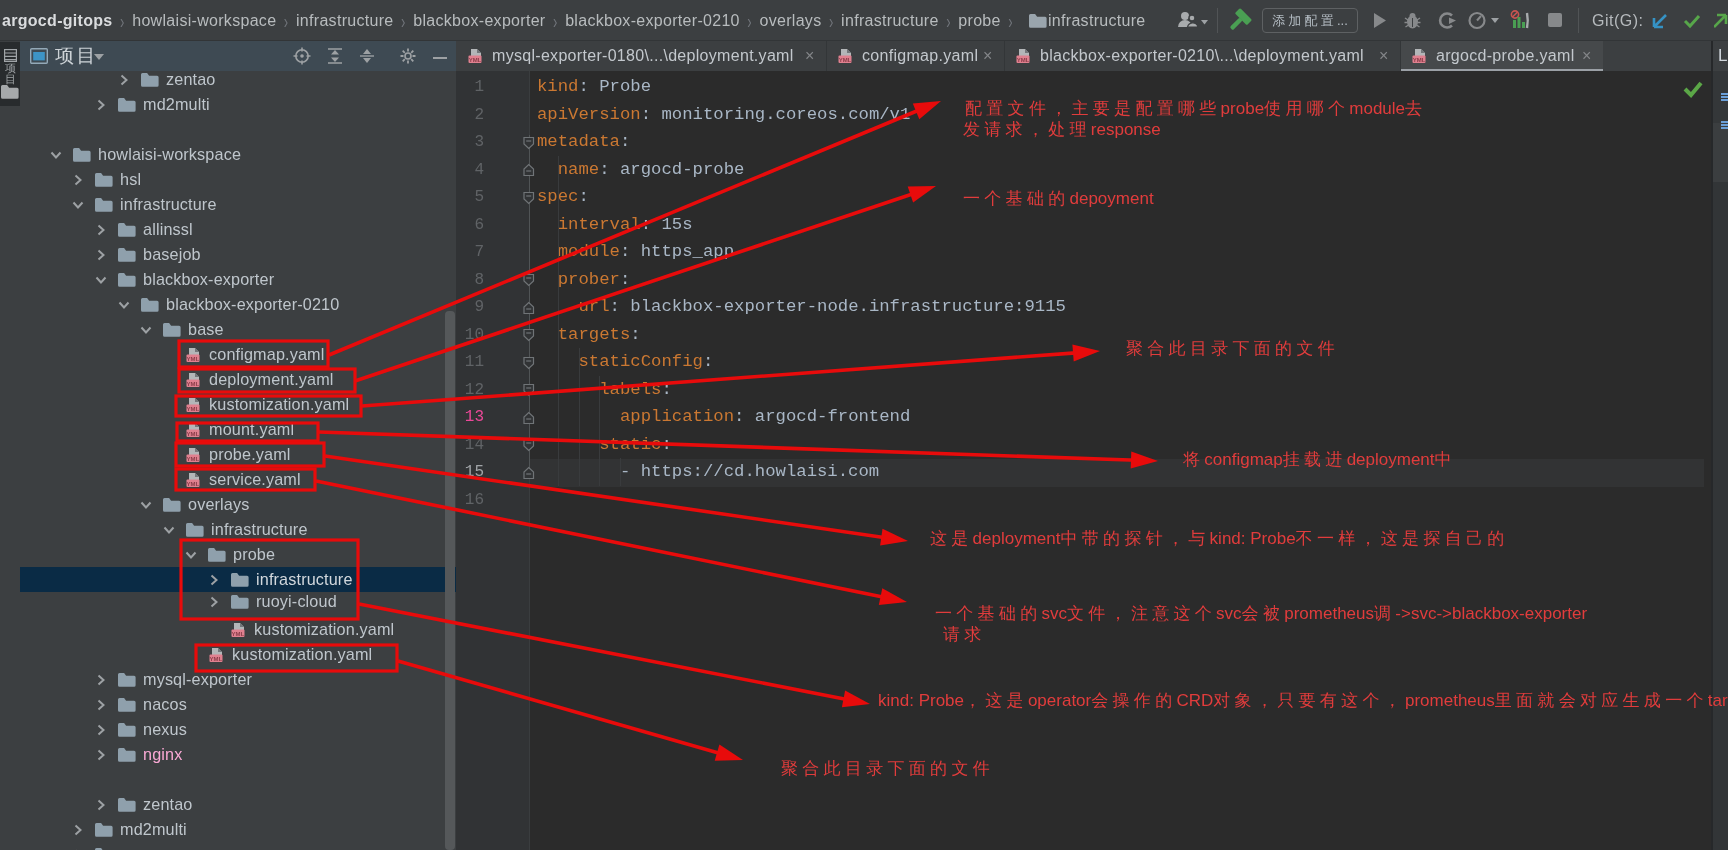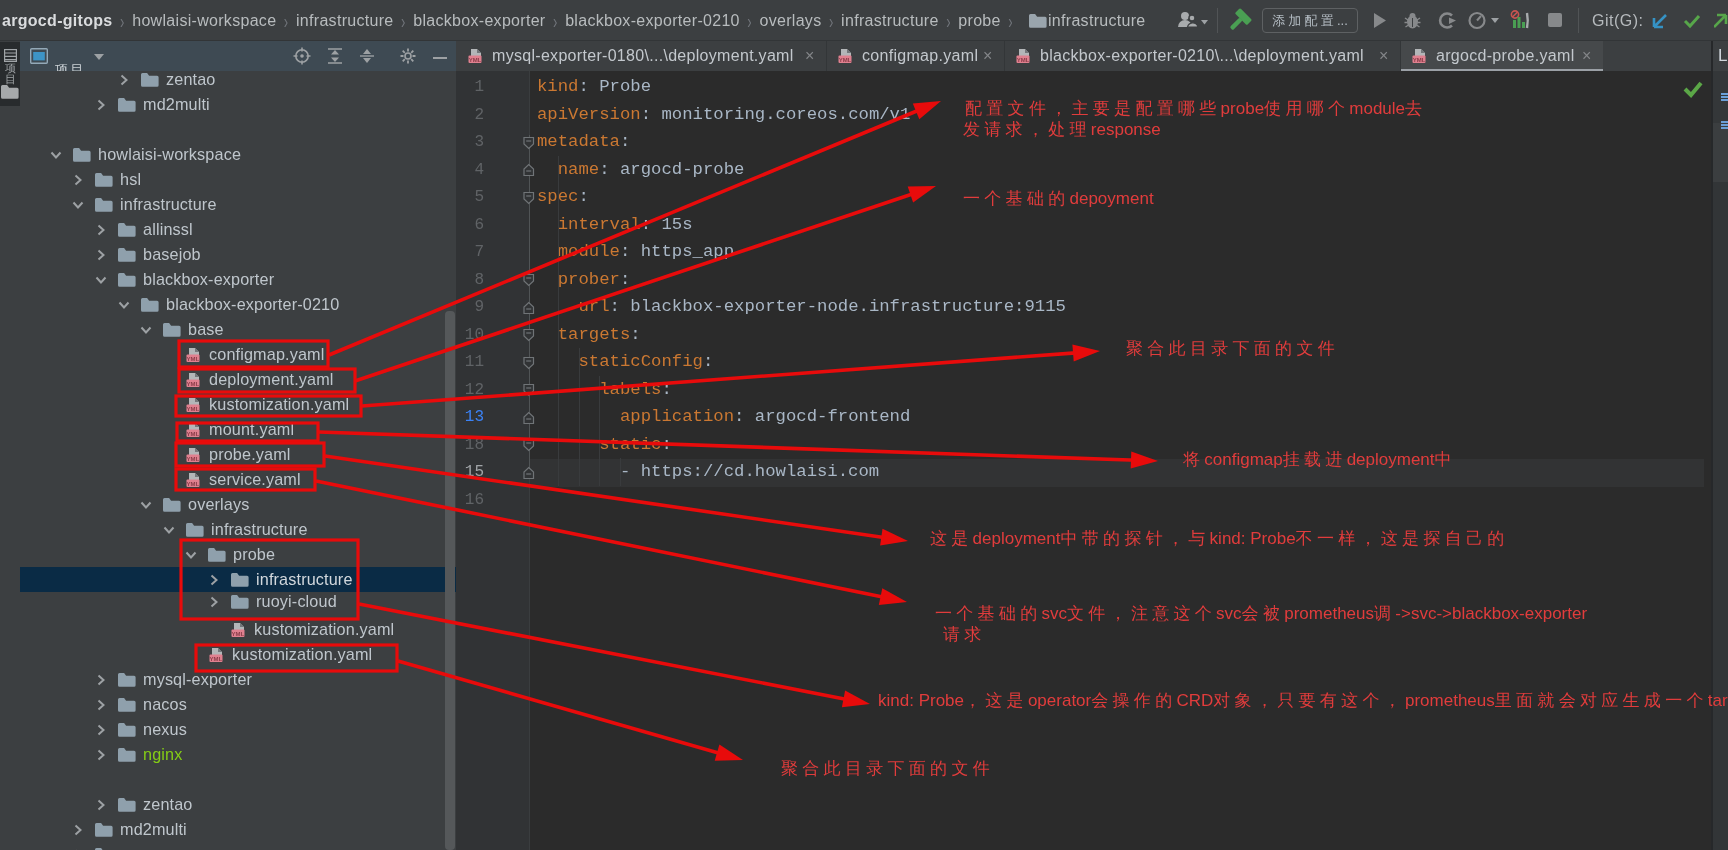--- a/index.html
+++ b/index.html
@@ -116,21 +116,21 @@
     </svg>
 <div style="left:3px;top:63px;width:15px;height:24px;color:#a0a4a7;font-size:11px;line-height:11px;text-align:center;letter-spacing:0;">项<br>目</div>
 <svg class="abs" style="left:1px;top:83.5px" width="18" height="16">
       <path d="M0,2.6 a1.5,1.5 0 0 1 1.5,-1.5 h4.6 l2,2.7 h8 a1.5,1.5 0 0 1 1.5,1.5 v8 a1.5,1.5 0 0 1 -1.5,1.5 h-14.6 a1.5,1.5 0 0 1 -1.5,-1.5 z" fill="#a6a9ab"></path>
     </svg>
 <div class="phead"></div>
 <svg class="abs" style="left:30px;top:48px" width="18" height="16">
 <rect x="0.7" y="0.7" width="16.6" height="14.6" rx="1" fill="none" stroke="#93a9b8" stroke-width="1.4"></rect>
 <rect x="3.2" y="4" width="11.6" height="8.4" fill="#3d94c6"></rect>
     </svg>
-<div style="left:55px;top:55px;height:30px;line-height:30px;color:#ccd2d6;font-size:13px;letter-spacing:2.5px;">项目</div>
+<div style="left:55px;top:41px;height:30px;line-height:30px;color:#ccd2d6;font-size:19px;letter-spacing:2.5px;">项目</div>
 <svg class="abs" style="left:93px;top:53px" width="12" height="8">
       <path d="M1,1 l10,0 -5,6 z" fill="#9da1a4"></path>
     </svg>
 <svg class="abs" style="left:293px;top:47px" width="18" height="18">
 <circle cx="9" cy="9" r="6.2" fill="none" stroke="#9da1a4" stroke-width="1.6"></circle>
       <circle cx="9" cy="9" r="1.8" fill="#9da1a4"></circle>
 <path d="M9,0.5 v4 M9,13.5 v4 M0.5,9 h4 M13.5,9 h4" stroke="#9da1a4" stroke-width="1.6"></path>
     </svg>
 <svg class="abs" style="left:326px;top:47px" width="18" height="18">
 <path d="M2,2 h14 M2,16 h14" stroke="#9da1a4" stroke-width="1.6"></path>
@@ -384,21 +384,21 @@
         </svg>
         <span style="left:123px;color:#bfc6cc">nexus</span>
       </div>
 <div class="row" style="top:671.0px;">
         <svg class="abs" style="left:73px;top:4.5px" width="16" height="16">
           <path d="M -2.5,-4.5 L 2.5,0 L -2.5,4.5" transform="translate(8,8)" fill="none" stroke="#9da1a4" stroke-width="2"></path>
         </svg>
         <svg class="abs" style="left:97.5px;top:5.0px" width="18" height="16">
           <path d="M0,2.6 a1.5,1.5 0 0 1 1.5,-1.5 h4.6 l2,2.7 h8 a1.5,1.5 0 0 1 1.5,1.5 v8 a1.5,1.5 0 0 1 -1.5,1.5 h-14.6 a1.5,1.5 0 0 1 -1.5,-1.5 z" fill="#8fa0ac"></path>
         </svg>
-        <span style="left:123px;color:#84cc16">nginx</span>
+        <span style="left:123px;color:#f9a8d4">nginx</span>
       </div>
 <div class="row" style="top:721.0px;">
         <svg class="abs" style="left:73px;top:4.5px" width="16" height="16">
           <path d="M -2.5,-4.5 L 2.5,0 L -2.5,4.5" transform="translate(8,8)" fill="none" stroke="#9da1a4" stroke-width="2"></path>
         </svg>
         <svg class="abs" style="left:97.5px;top:5.0px" width="18" height="16">
           <path d="M0,2.6 a1.5,1.5 0 0 1 1.5,-1.5 h4.6 l2,2.7 h8 a1.5,1.5 0 0 1 1.5,1.5 v8 a1.5,1.5 0 0 1 -1.5,1.5 h-14.6 a1.5,1.5 0 0 1 -1.5,-1.5 z" fill="#8fa0ac"></path>
         </svg>
         <span style="left:123px;color:#bfc6cc">zentao</span>
       </div>
@@ -484,23 +484,23 @@
 <div class="lnum" style="top:194.731px;color:#606366">8</div>
 <div class="cline" style="top:194.731px"><span>  </span><span class="k">prober</span><span>:</span></div>
 <div class="lnum" style="top:222.264px;color:#606366">9</div>
 <div class="cline" style="top:222.264px"><span>    </span><span class="k">url</span><span>: </span><span>blackbox-exporter-node.infrastructure:9115</span></div>
 <div class="lnum" style="top:249.79700000000003px;color:#606366">10</div>
 <div class="cline" style="top:249.79700000000003px"><span>  </span><span class="k">targets</span><span>:</span></div>
 <div class="lnum" style="top:277.33000000000004px;color:#606366">11</div>
 <div class="cline" style="top:277.33000000000004px"><span>    </span><span class="k">staticConfig</span><span>:</span></div>
 <div class="lnum" style="top:304.863px;color:#606366">12</div>
 <div class="cline" style="top:304.863px"><span>      </span><span class="k">labels</span><span>:</span></div>
-<div class="lnum" style="top:332.396px;color:#3b82f6">13</div>
+<div class="lnum" style="top:332.396px;color:#ec4899">13</div>
 <div class="cline" style="top:332.396px"><span>        </span><span class="k">application</span><span>: </span><span>argocd-frontend</span></div>
-<div class="lnum" style="top:359.92900000000003px;color:#606366">18</div>
+<div class="lnum" style="top:359.92900000000003px;color:#606366">14</div>
 <div class="cline" style="top:359.92900000000003px"><span>      </span><span class="k">static</span><span>:</span></div>
 <div class="lnum" style="top:387.462px;color:#a1a5a8">15</div>
 <div class="cline" style="top:387.462px"><span>        - https://cd.howlaisi.com</span></div>
 <div class="lnum" style="top:414.995px;color:#606366">16</div>
 <div class="cline" style="top:414.995px"></div>
 <div style="position:absolute;left:101.76px;top:84.599px;width:1px;height:330.863px;background:#393b3d;"></div>
 <div style="position:absolute;left:122.52000000000001px;top:277.33000000000004px;width:1px;height:138.13199999999995px;background:#393b3d;"></div>
 <div style="position:absolute;left:143.28px;top:304.863px;width:1px;height:110.59899999999999px;background:#393b3d;"></div>
 <div style="position:absolute;left:164.04000000000002px;top:387.462px;width:1px;height:28.0px;background:#393b3d;"></div>
 <div style="position:absolute;left:72.5px;top:64.066px;width:1px;height:344.396px;background:#505456;"></div>

